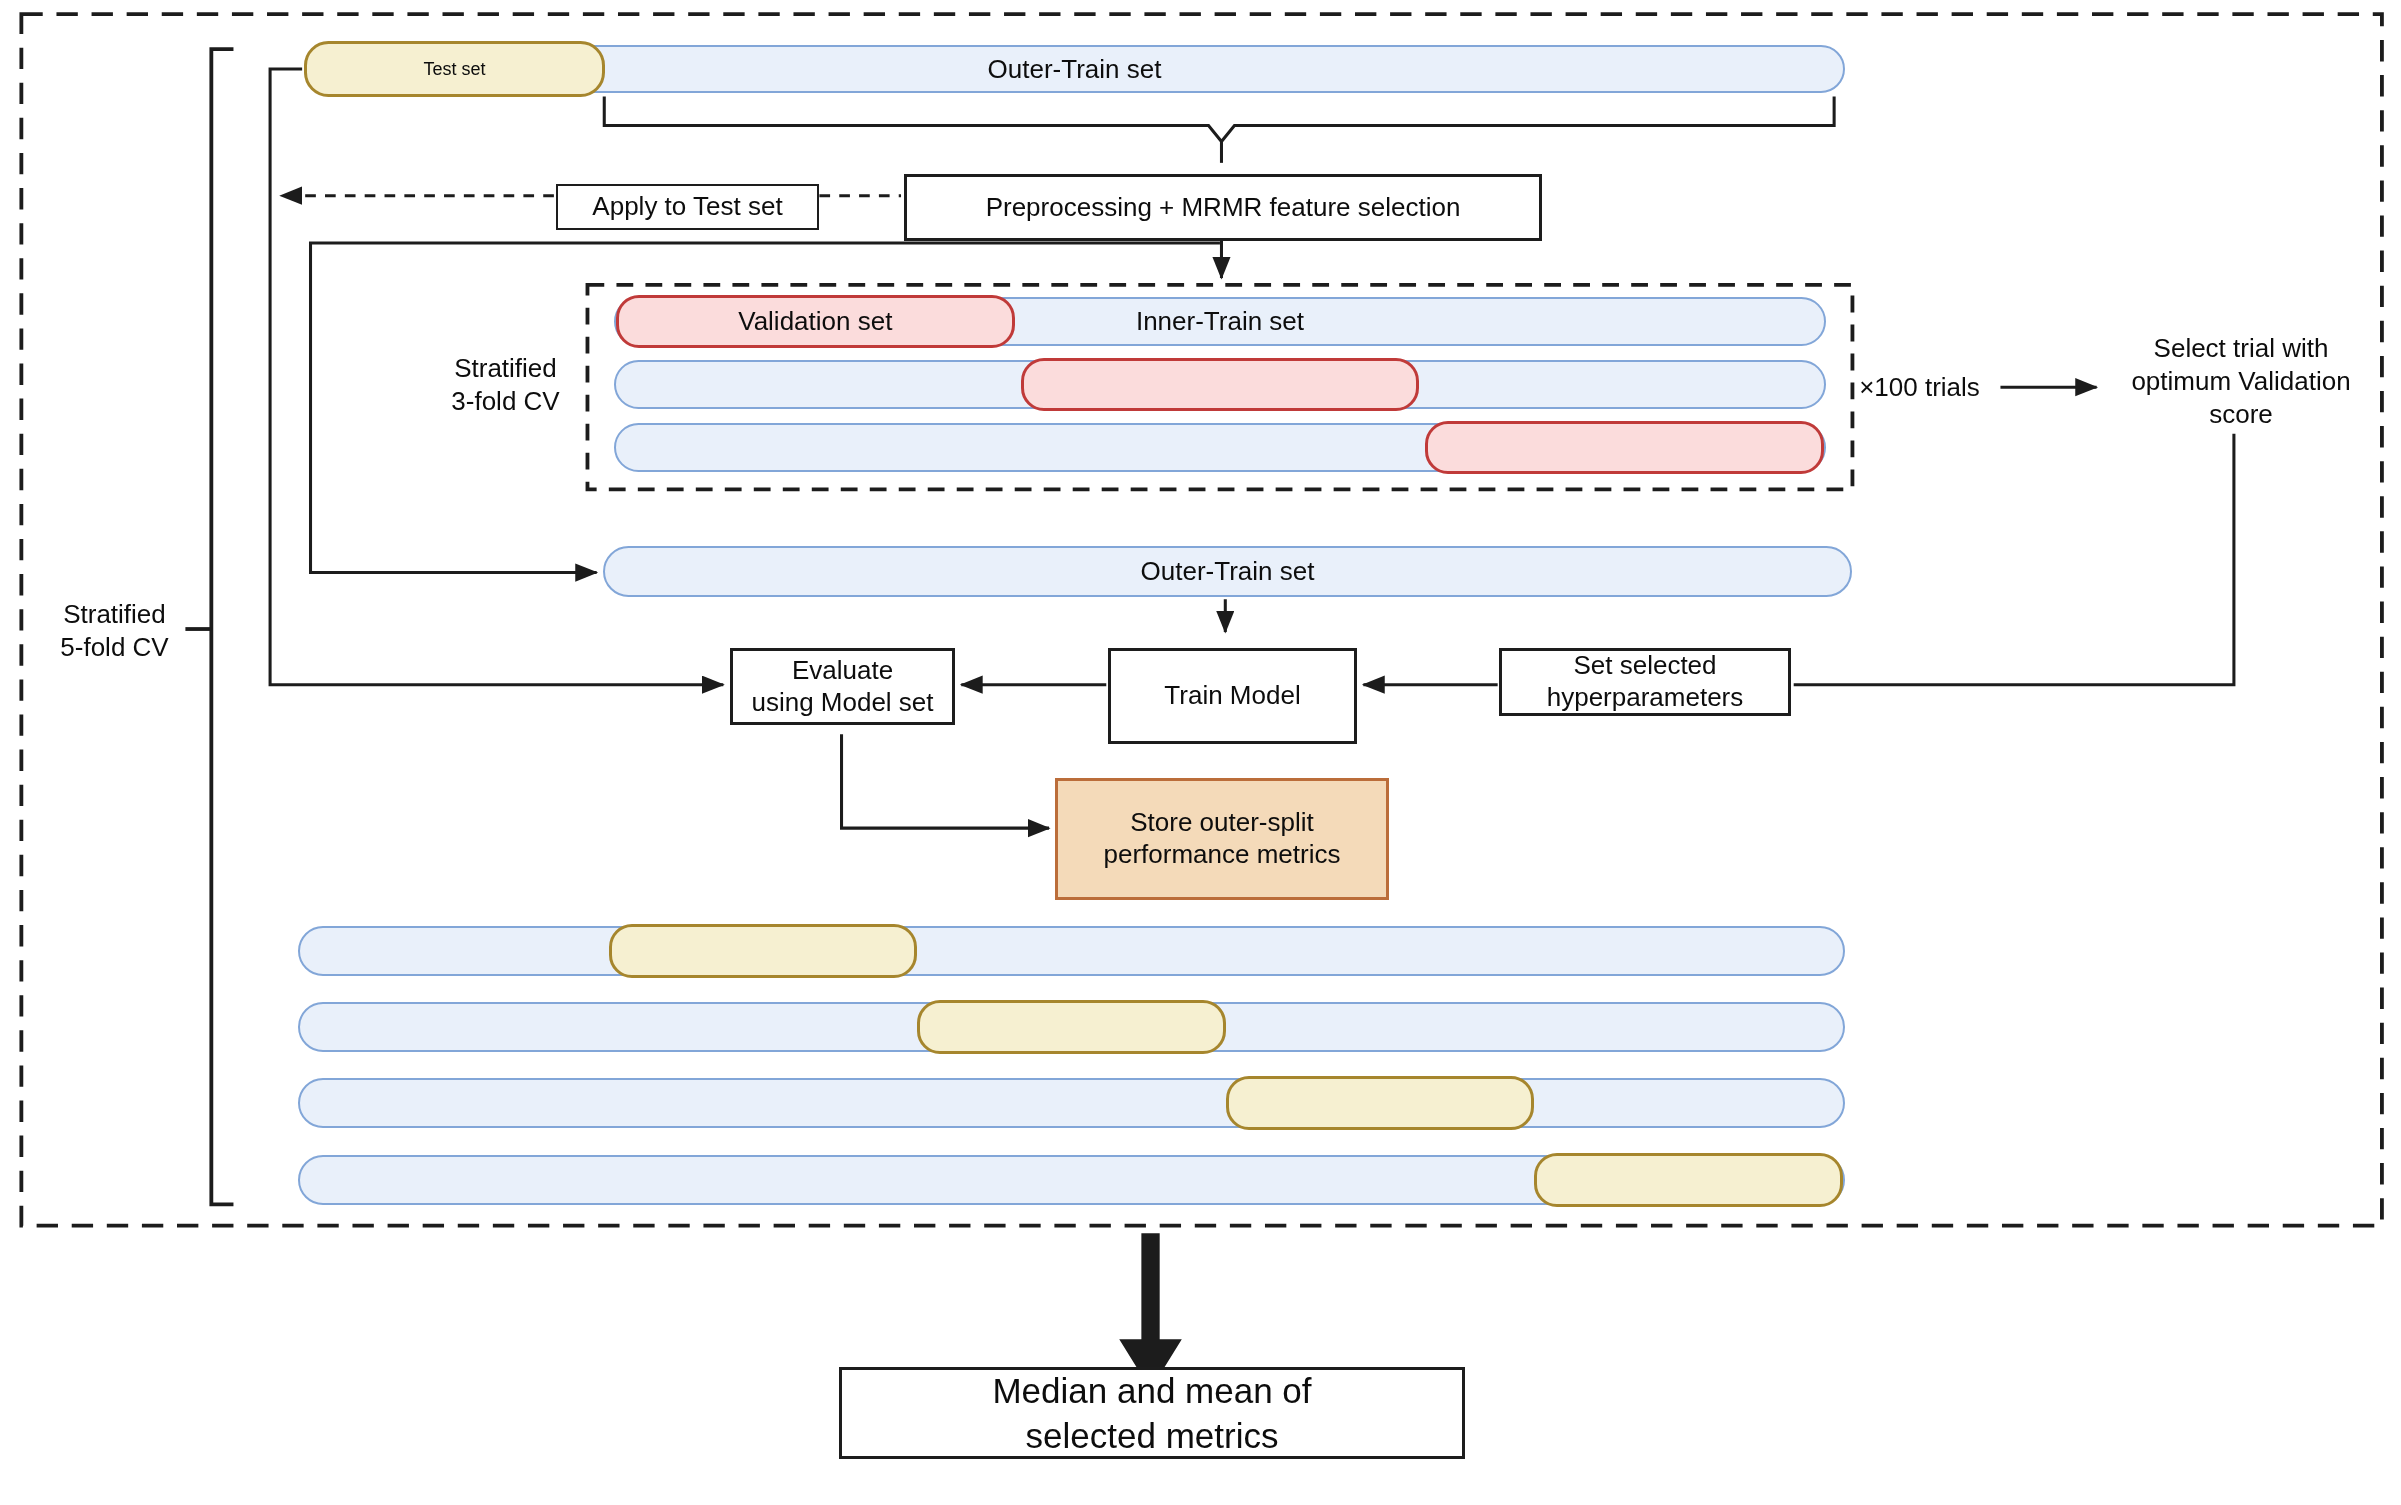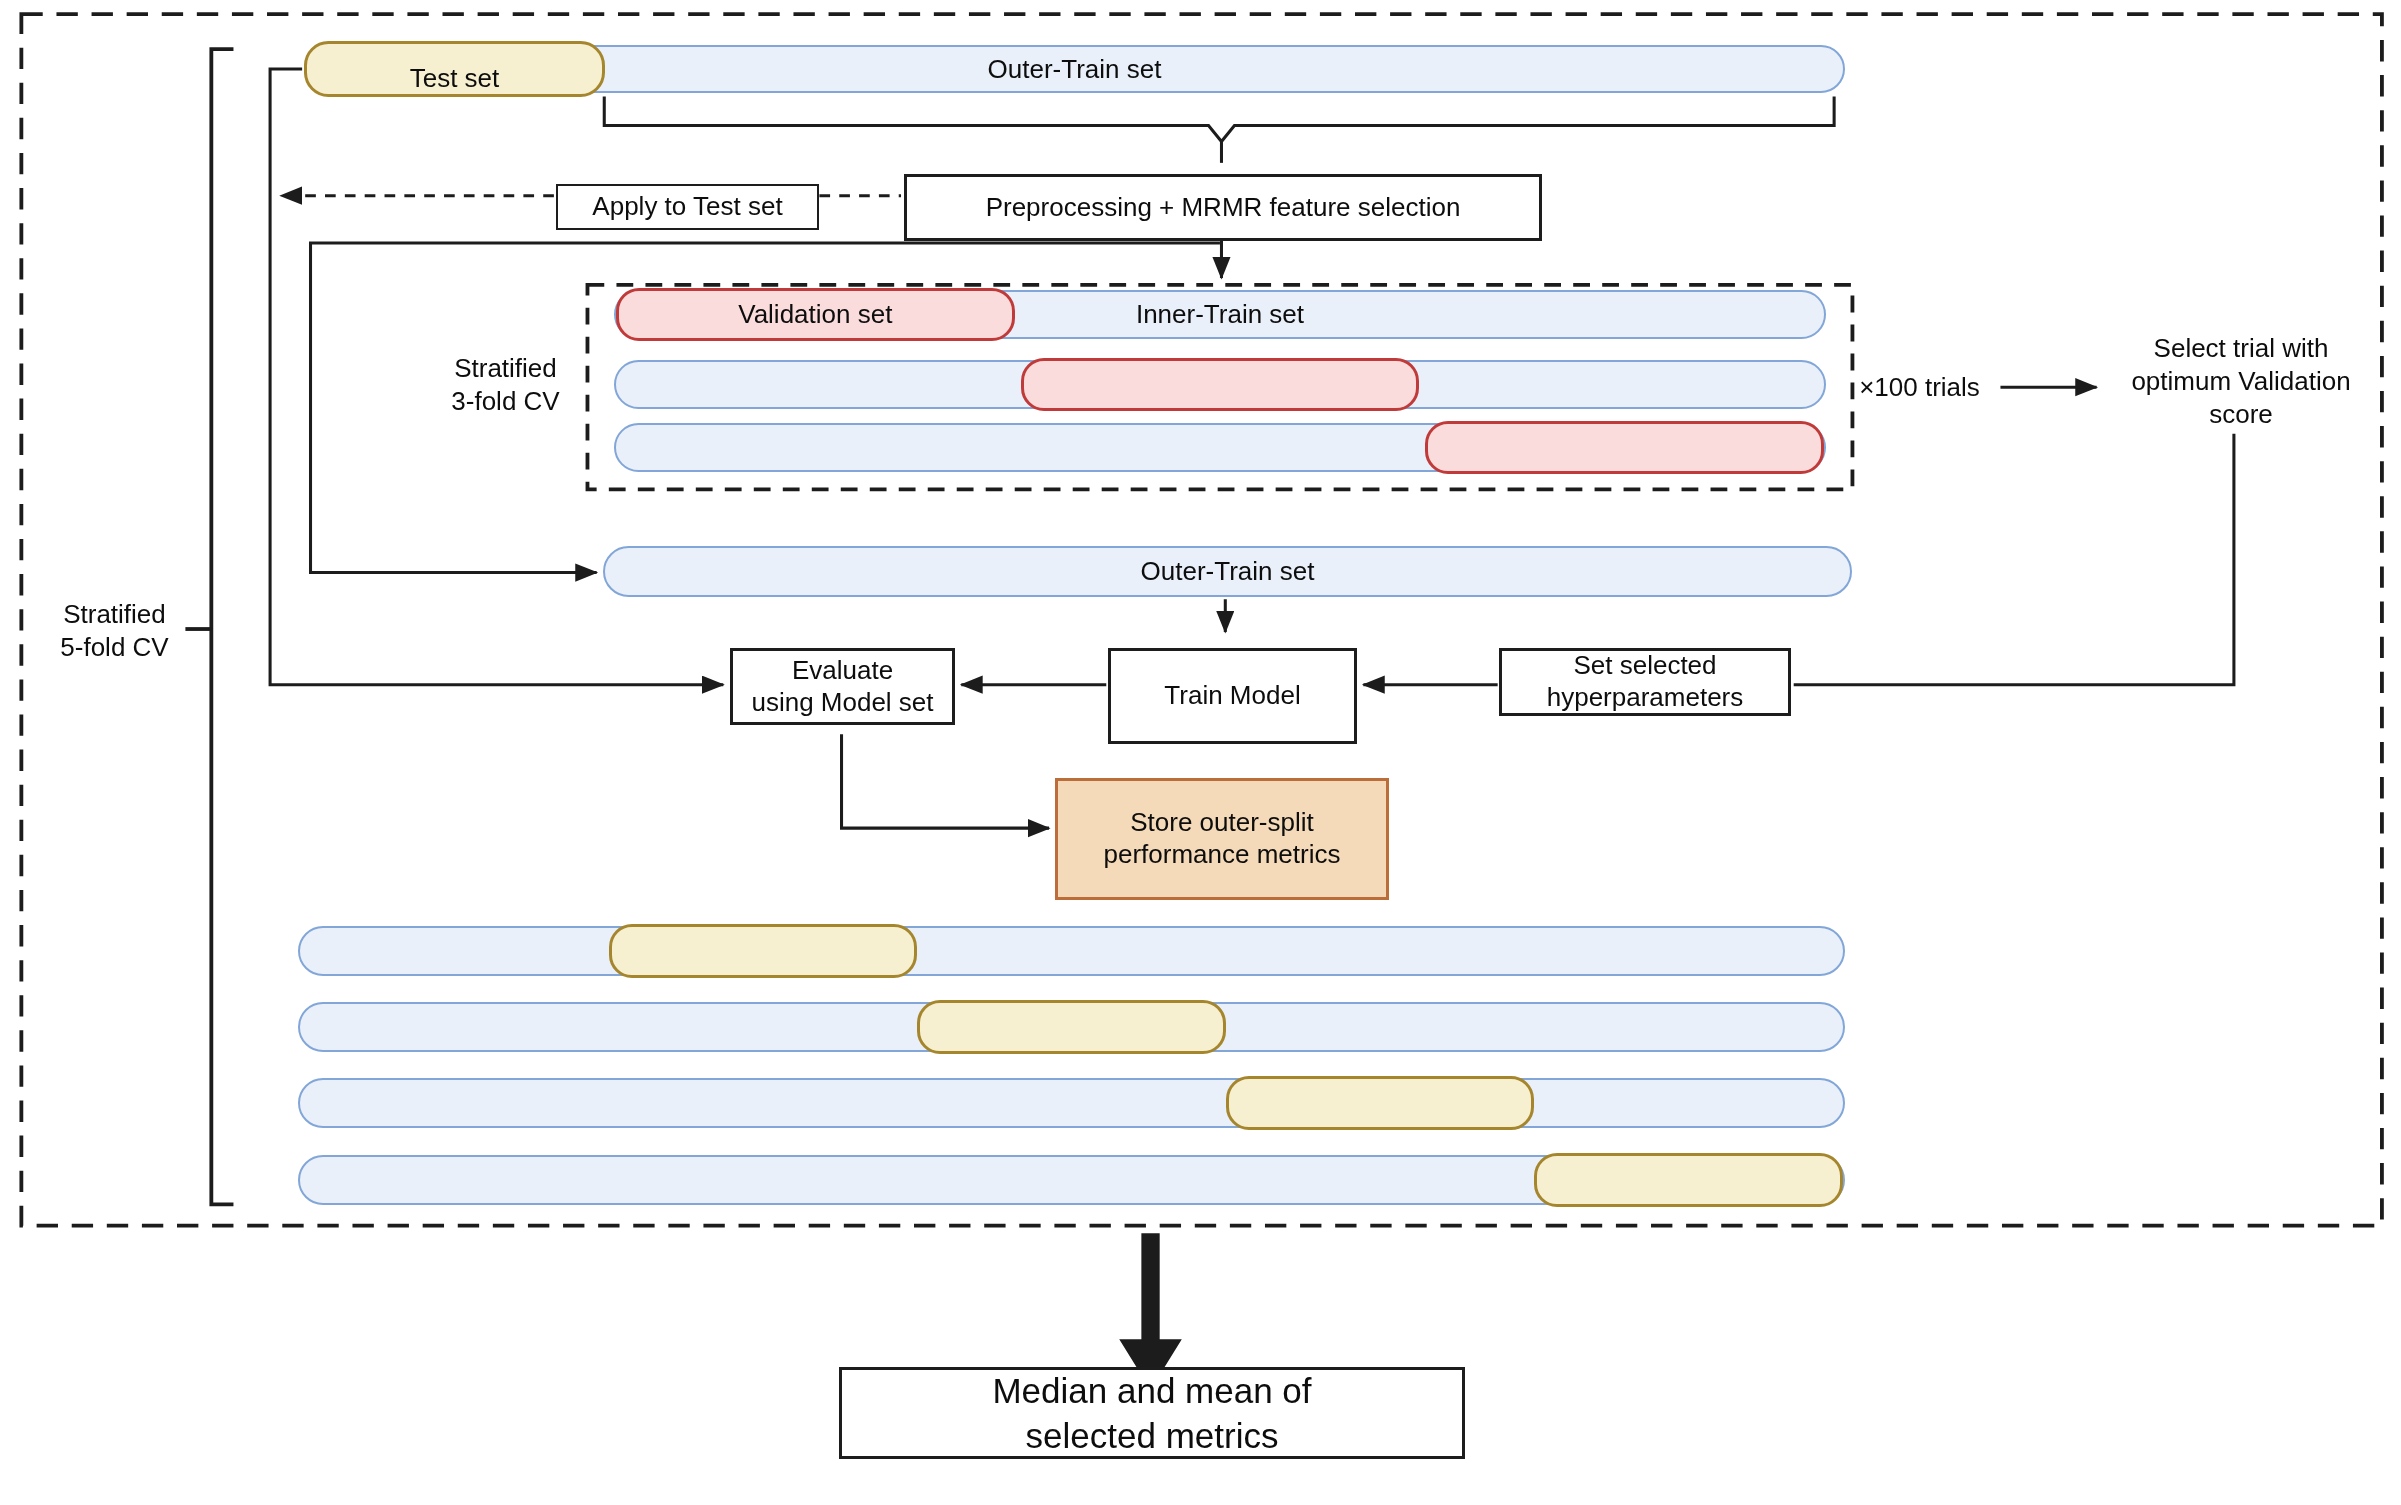--- a/index.html
+++ b/index.html
@@ -24,22 +24,22 @@
   #arrowhead path{fill:var(--line)}
 
   .hbar{
     position:absolute;border-radius:26px;
     background:var(--blue-fill);border:2.3px solid var(--blue-border);
     display:flex;align-items:center;justify-content:center;
     font-size:26px;
   }
   .seg{position:absolute;top:-3.8px;height:calc(100% + 7.6px);border-radius:23px;
     display:flex;align-items:center;justify-content:center;font-size:26px}
-  .pill{position:absolute;border-radius:24.4px;display:flex;align-items:flex-end;
-    justify-content:center;font-size:26px}
+  .pill{position:absolute;border-radius:24.4px;display:flex;align-items:center;
+    justify-content:center;font-size:18px}
   .yellow{background:var(--yellow-fill);border:3.1px solid var(--yellow-border)}
   .pink{background:var(--pink-fill);border:3.1px solid var(--pink-border)}
 
   .box{
     position:absolute;background:#ffffff;border:3.1px solid var(--box-border);
     display:flex;flex-direction:column;align-items:center;justify-content:center;
     text-align:center;font-size:26px;line-height:1.22;margin-top:11px;
   }
   .box.orange{background:var(--orange-fill);border:3.8px solid var(--orange-border)}
   .box.big{font-size:35px;line-height:1.3}
@@ -114,21 +114,21 @@
   <div class="box" style="left:904px;top:163px;width:638px;height:67px">
     <span>Preprocessing + MRMR feature selection</span>
   </div>
 
   <div class="lbl" style="left:431px;top:347px;width:149px;height:76px">
     <span>Stratified</span>
     <span>3-fold CV</span>
   </div>
 
   <div>
-      <div class="hbar" style="left: 614px; top: 290px; width: 1212px; height: 49px;">
+      <div class="hbar" style="left: 614px; top: 297px; width: 1212px; height: 49px;">
         <div class="seg pink" style="left: 0%; width: 33%;">
           <span>Validation set</span>
         </div>
         <span>Inner-Train set</span>
       </div>
       <div class="hbar" style="left: 614px; top: 360px; width: 1212px; height: 49px;">
         <div class="seg pink" style="left: 33.5%; width: 33%;"></div>
       </div>
       <div class="hbar" style="left: 614px; top: 423px; width: 1212px; height: 49px;">
         <div class="seg pink" style="left: 67%; width: 33%;"></div>

